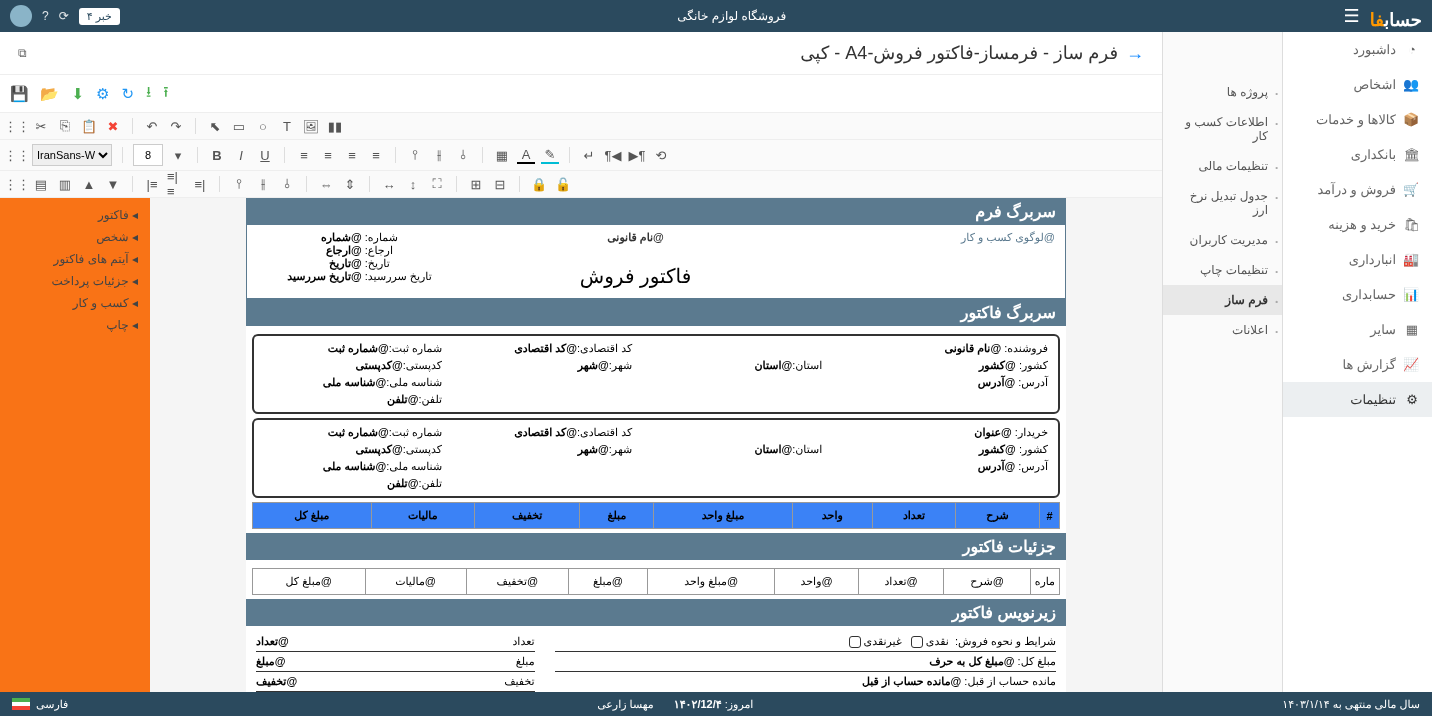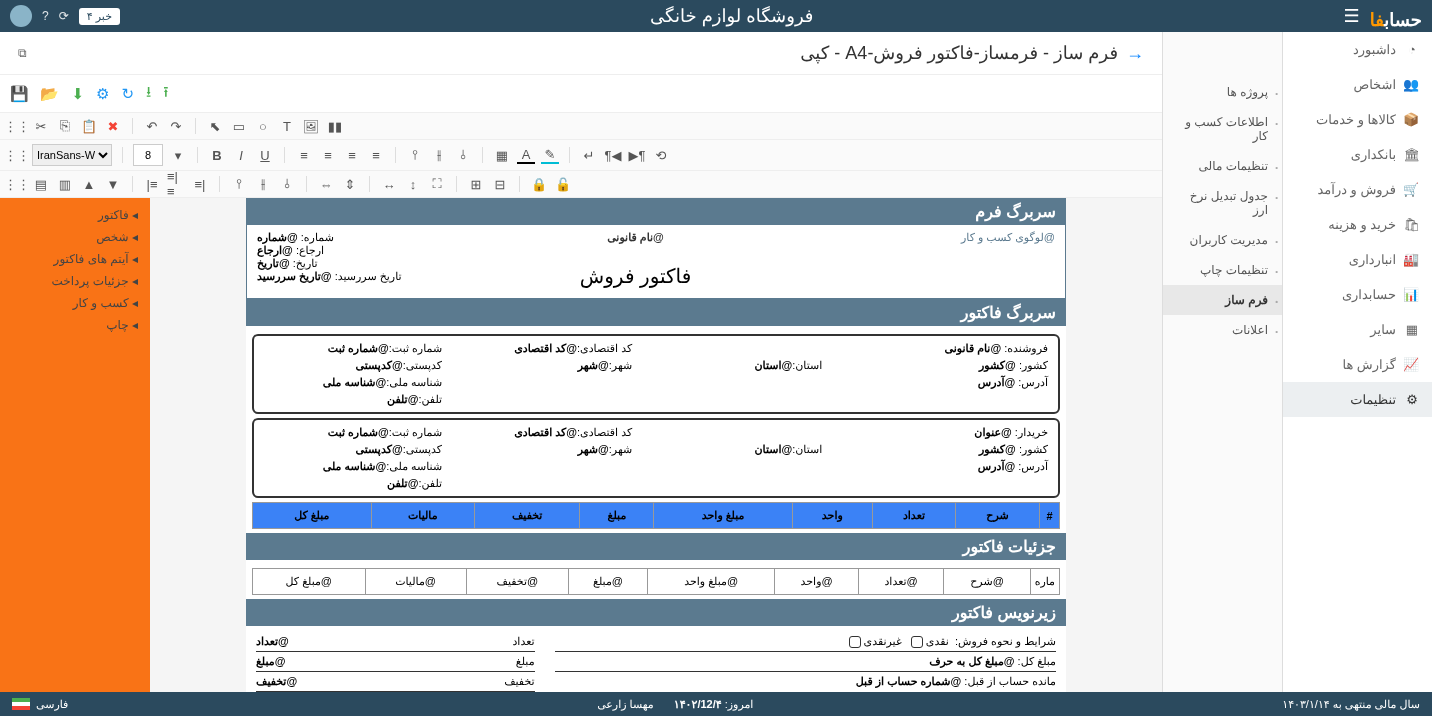--- a/index.html
+++ b/index.html
@@ -2,21 +2,21 @@
 <html dir="rtl" lang="fa"><head>
 <meta charset="utf-8">
 <style>
 * { margin: 0; padding: 0; box-sizing: border-box; }
 body { font-family: Tahoma, Arial, sans-serif; font-size: 12px; direction: rtl; background: #f0f0f0; overflow: hidden; }
 
 
 .topbar { height: 32px; background: #2b4a5e; display: flex; align-items: center; justify-content: space-between; padding: 0 10px; color: #fff; }
 .topbar-right { display: flex; align-items: center; gap: 10px; }
 .topbar-left { display: flex; align-items: center; gap: 10px; }
-.topbar-center { color: #fff; font-size: 18px; }
+.topbar-center { color: #fff; font-size: 12px; }
 .logo-text { font-size: 18px; font-weight: bold; margin-top: 8px; }
 .logo-text .accent { color: #ff9800; }
 .hamburger { cursor: pointer; font-size: 18px; }
 .topbar-icon { cursor: pointer; opacity: 0.85; }
 .avatar { width: 22px; height: 22px; border-radius: 50%; background: #8ab4c8; }
 .news-badge { background: #fff; color: #2b4a5e; padding: 2px 8px; border-radius: 3px; font-size: 11px; }
 
 
 .layout { display: flex; height: calc(100vh - 32px - 24px); }
 
@@ -277,21 +277,21 @@
         <div class="canvas">
 
           <div class="section-header">سربرگ فرم</div>
           <div class="section-body">
             <div class="form-row">
               <div class="form-cell" style="flex:1.2"><span class="logo-placeholder">@لوگوی کسب و کار</span></div>
               <div class="form-cell" style="flex:1.5;text-align:center">
                 <div class="form-val">@نام قانونی</div>
                 <div style="font-size:20px;margin-top:20px">فاکتور فروش</div>
               </div>
-              <div class="form-cell" style="flex:1;text-align:left">
+              <div class="form-cell" style="flex:1;text-align:center">
                 <div><span>شماره:</span> <b>@شماره</b></div>
                 <div><span>ارجاع:</span> <b>@ارجاع</b></div>
                 <div><span>تاریخ:</span> <b>@تاریخ</b></div>
                 <div><span>تاریخ سررسید:</span> <b>@تاریخ سررسید</b></div>
               </div>
             </div>
           </div>
 
           <div class="section-header">سربرگ فاکتور</div>
           <div style="padding:4px 6px">
@@ -367,21 +367,21 @@
             </tbody>
               </table>
           </div>
 
           <div class="section-header">زیرنویس فاکتور</div>
           <div style="padding:6px 10px">
             <div class="footer-grid">
               <div class="footer-right">
                 <div class="footer-note" style="border-bottom:1px solid #333"><span>شرایط و نحوه فروش:</span>&nbsp;&nbsp;<span>نقدی</span><span class="checkbox-sq"></span>&nbsp;&nbsp;<span>غیرنقدی</span><span class="checkbox-sq"></span></div>
                 <div class="footer-note" style="border-bottom:1px solid #333"><span>مبلغ کل:</span> <b>@مبلغ کل به حرف</b></div>
-                <div class="footer-note"><span>مانده حساب از قبل:</span> <b>@شماره حساب از قبل</b></div>
+                <div class="footer-note"><span>مانده حساب از قبل:</span> <b>@مانده حساب از قبل</b></div>
                 <div class="footer-note"><span>با احتساب فاکتور:</span> <b>@تراز</b></div>
               </div>
               <div class="footer-left">
                 <div class="footer-line">
                     <span>تعداد</span>
                     <b>@تعداد</b>
                   </div>
                 <div class="footer-line">
                     <span>مبلغ</span>
                     <b>@مبلغ</b>

